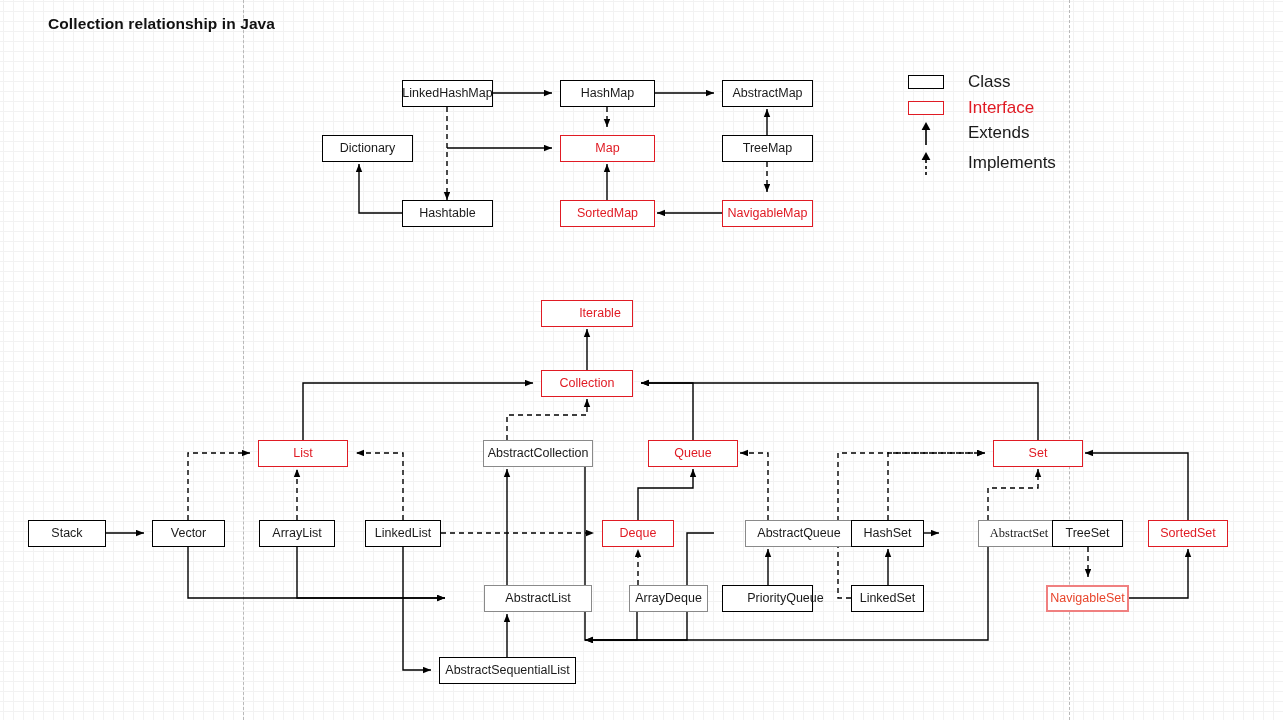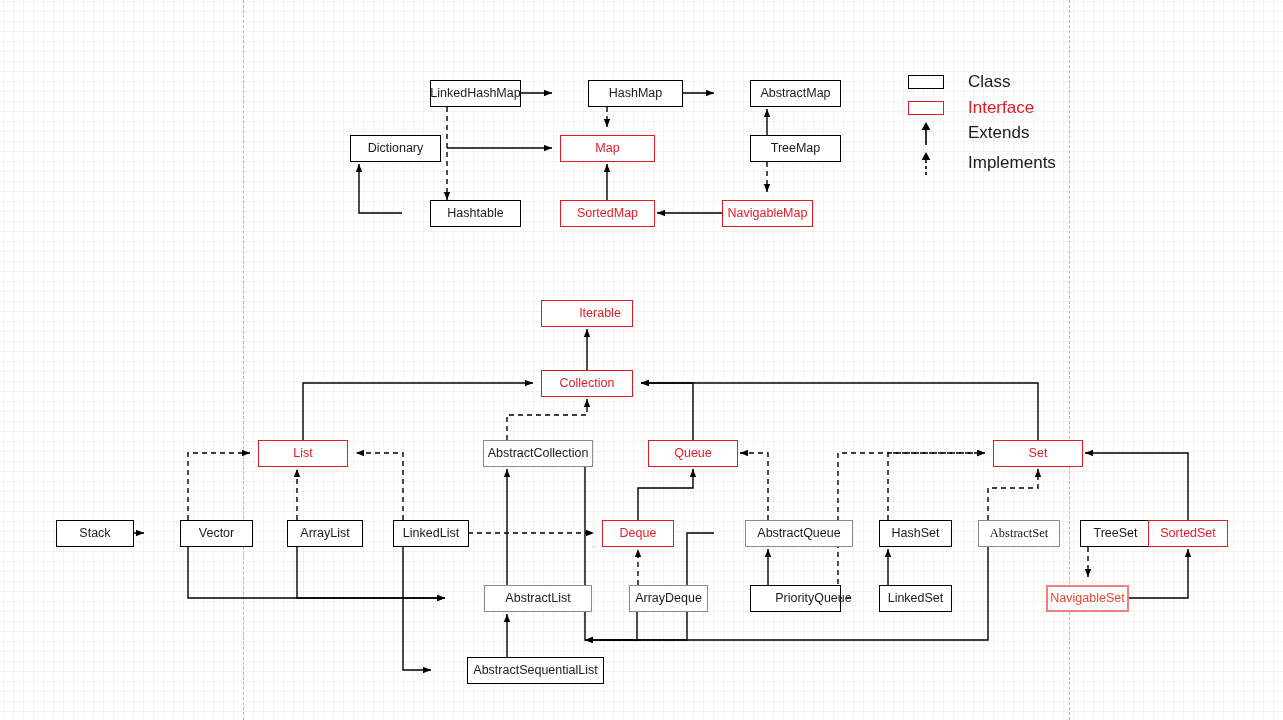--- a/index.html
+++ b/index.html
@@ -29,21 +29,21 @@
     position:absolute;left:48px;top:15px;
     font-size:15.5px;font-weight:bold;color:#111111;
     letter-spacing:.1px;white-space:nowrap;
   }
   .node{
     position:absolute;box-sizing:border-box;
     display:flex;align-items:center;justify-content:center;
     font-size:12.5px;line-height:1;
     background:#ffffff;white-space:nowrap;
   }
-  .cls{border:1.4px solid #000000;color:#1a1a1a;margin-left:28px;}
+  .cls{border:1.4px solid #000000;color:#1a1a1a;}
   .iface{border:1.6px solid #e01b24;color:#e01b24;}
   .absbox{border:1.6px solid #8a8a8a;color:#1a1a1a;margin-left:31px;}
   .ifacethick{border:2.2px solid #f08080;color:#e8452c;}
 
   
   #legend{position:absolute;left:908px;top:72px;width:170px;height:105px;}
   .lg-row{position:absolute;display:flex;align-items:center;}
   .lg-swatch{width:36px;height:14px;box-sizing:border-box;background:#fff;}
   .lg-swatch.k{border:1.6px solid #000;}
   .lg-swatch.i{border:1.6px solid #e01b24;}
@@ -51,20 +51,21 @@
   .lg-text.red{color:#e01b24;}
 </style>
 </head>
 <body>
 
 <div id="canvas">
 
   <div class="pagebreak" style="left:243px"></div>
   <div class="pagebreak" style="left:1069px"></div>
 
+  <div id="title">Collection relationship in Java</div>
 
   <svg id="wires">
     <defs>
       <marker id="arrow" markerWidth="9" markerHeight="9" refX="8" refY="3.2" orient="auto" markerUnits="userSpaceOnUse">
         <path d="M0,0 L8,3.2 L0,6.4 z" fill="#000000"></path>
       </marker>
     </defs>
     <g id="edge-group">
         <path d="M493,93 L552,93" fill="none" stroke="#000000" stroke-width="1.4" marker-end="url(#arrow)"></path>
         <path d="M655,93 L714,93" fill="none" stroke="#000000" stroke-width="1.4" marker-end="url(#arrow)"></path>

